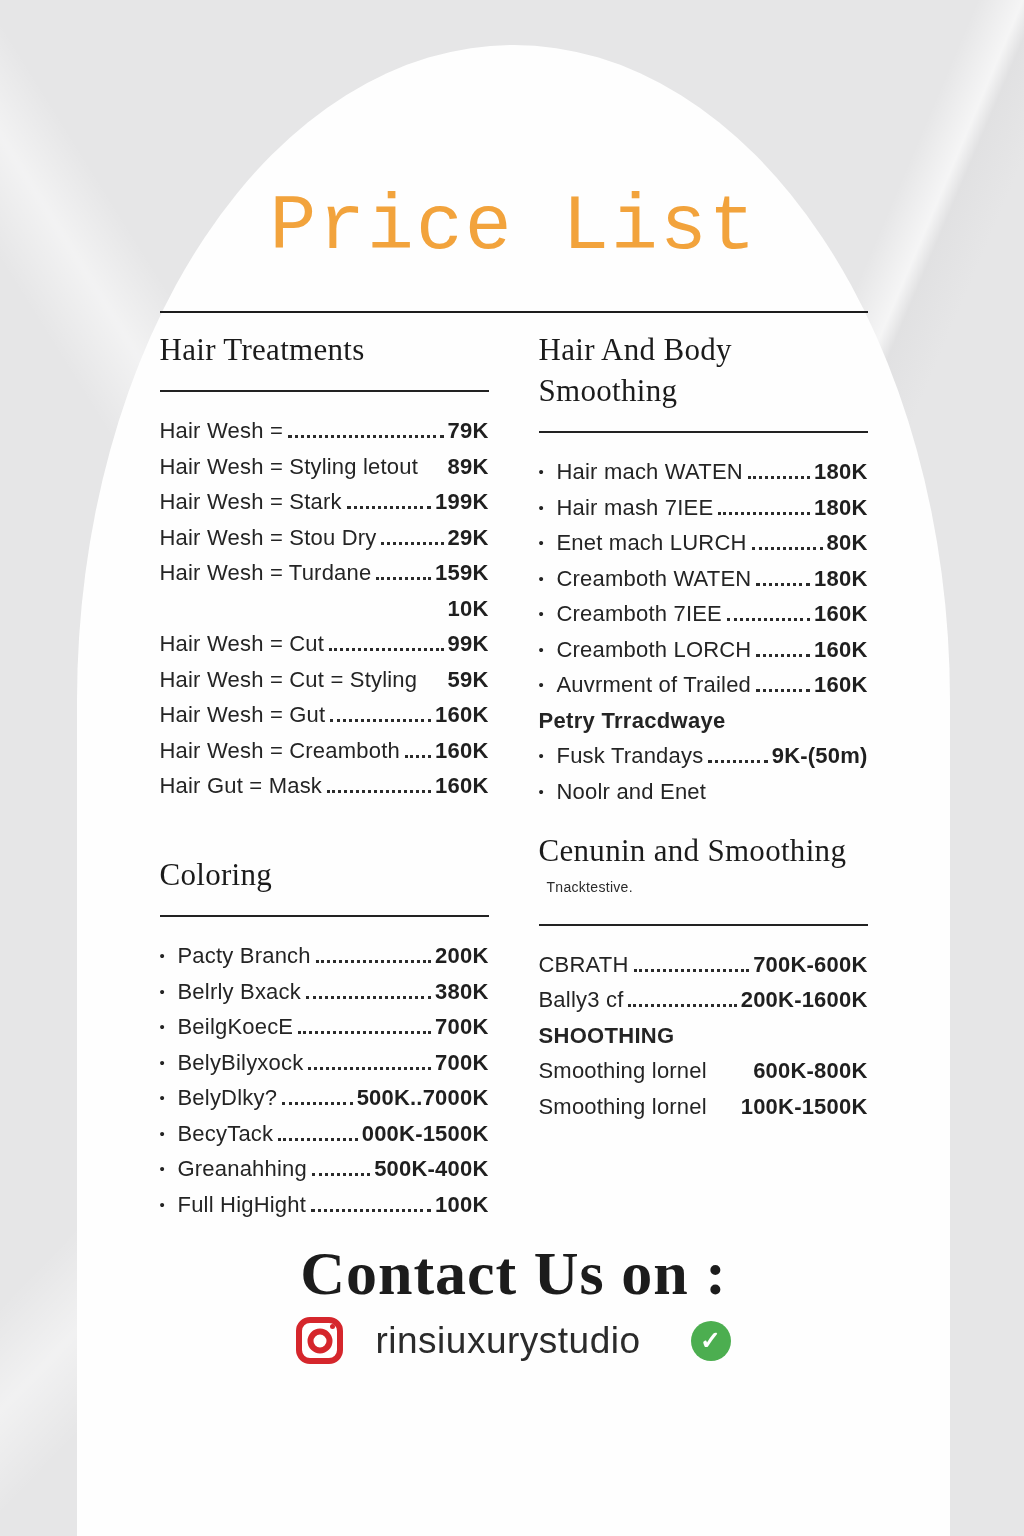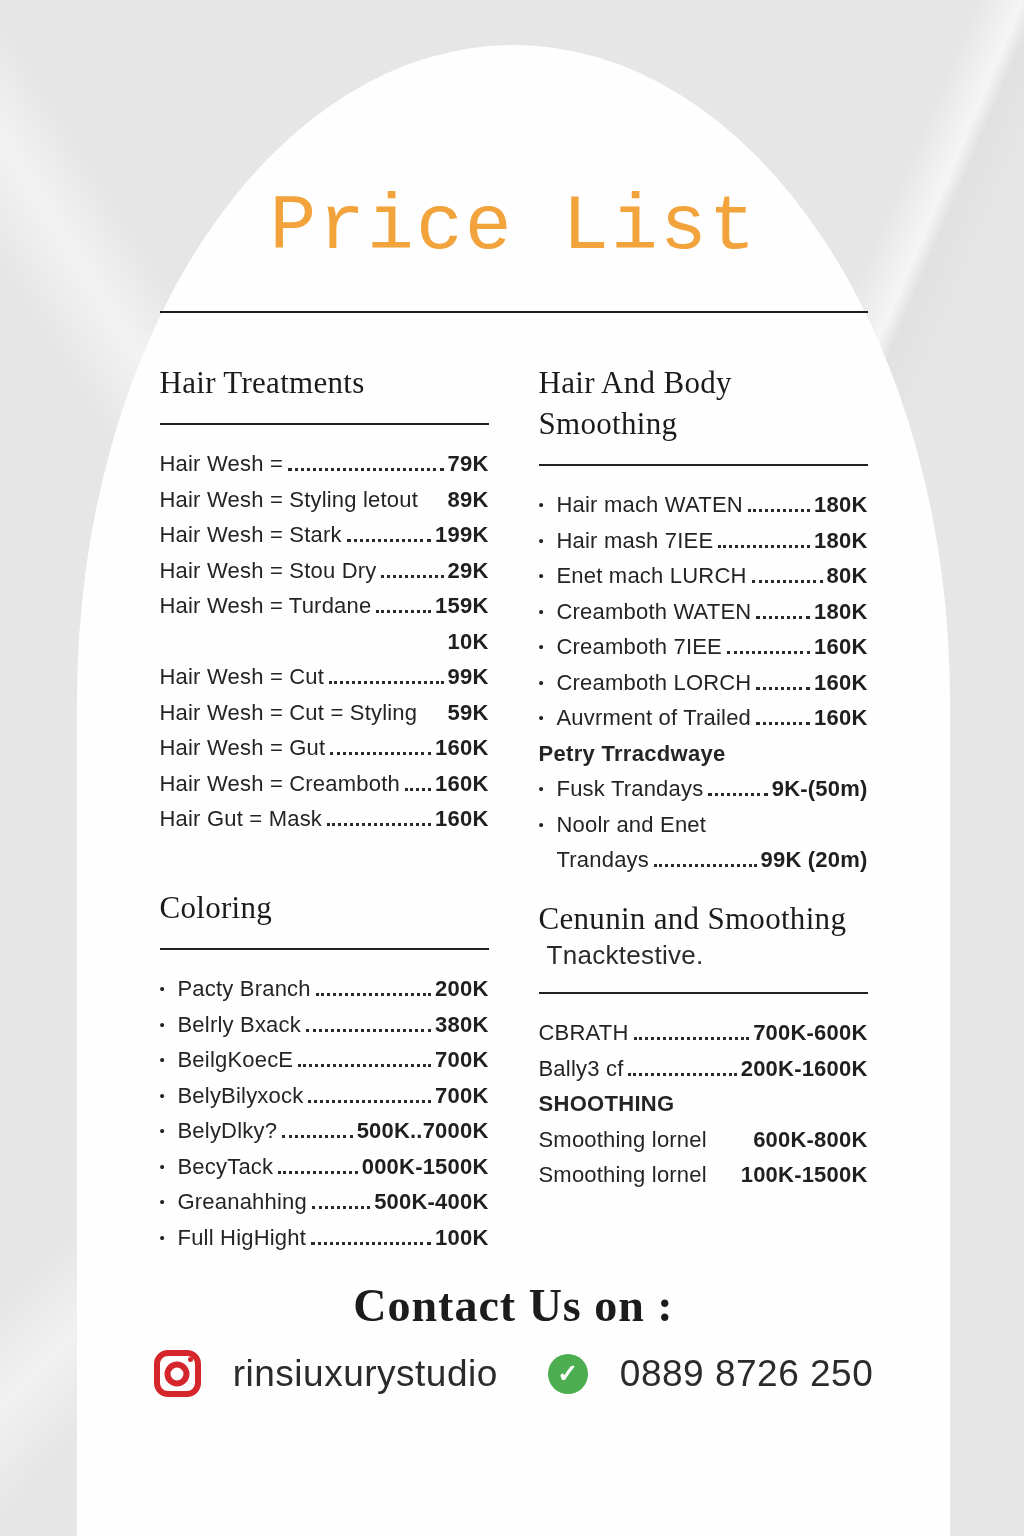--- a/index.html
+++ b/index.html
@@ -23,47 +23,47 @@
     border-radius:50% 50% 0 0 / 44% 44% 0 0;}
 
   .page-title{margin:142px 0 0 0;text-align:center;
     font-family:"Liberation Serif",serif;font-weight:400;
     font-size:78px;line-height:80px;letter-spacing:2px;}
   .studio-name{margin:26px 0 0 0;text-align:center;
     font-family:"Liberation Serif",serif;font-weight:600;
     font-size:56px;line-height:66px;color:#262626;letter-spacing:1px;}
   .top-divider{width:708px;margin:44px auto 0 auto;border:none;border-top:2px solid #1d1d1d;height:0;}
 
-  .columns{width:708px;margin:49px auto 0 auto;display:flex;gap:50px;}
+  .columns{width:708px;margin:16px auto 0 auto;display:flex;gap:50px;}
   .col{flex:1 1 0;min-width:0;}
 
   .price-section{color:#1e1e1e;}
   section[data-name="section-coloring"]{margin-top:56px;}
   section[data-name="section-cenunin"]{margin-top:26px;}
 
   .section-title{font-family:"Liberation Serif",serif;font-weight:500;
     font-size:31px;line-height:41px;color:#1b1b1b;margin:0;letter-spacing:.3px;}
-  .section-subtitle{font-size:26px;line-height:33px;color:#2a2a2a;
+  .section-subtitle{font-size:14px;line-height:33px;color:#2a2a2a;
     padding-left:8px;letter-spacing:.3px;}
   .section-rule{border-bottom:2px solid #222;margin-top:20px;}
 
   .price-list{list-style:none;margin:26px 0 0 0;padding:0;}
   .price-row{display:flex;align-items:flex-end;font-size:22px;line-height:25px;
     margin-bottom:10.5px;font-weight:500;color:#242424;letter-spacing:.2px;}
   .price-row.subheader{font-weight:600;letter-spacing:.3px;}
   .price-row.indent{padding-left:18px;}
   .row-bullet{flex:0 0 18px;font-size:15px;line-height:25px;color:#242424;}
   .row-label{white-space:nowrap;}
   .row-leader{flex:1 1 auto;min-width:6px;margin:0 4px 5px 5px;}
   .row-leader.dotted{border-bottom:3px dotted #2b2b2b;}
   .row-price{white-space:nowrap;font-weight:600;color:#1f1f1f;}
 
   .contact{margin-top:20px;text-align:center;}
   .contact-heading{font-family:"Liberation Serif",serif;font-weight:600;
-    font-size:46px;line-height:52px;color:#1c1c1c;letter-spacing:1px;}
+    font-size:62px;line-height:52px;color:#1c1c1c;letter-spacing:1px;}
   .contact-row{margin-top:18px;display:flex;justify-content:center;align-items:center;gap:16px;}
   .contact-item{display:flex;align-items:center;gap:32px;}
   .contact-item + .contact-item{margin-left:34px;}
   .contact-text{font-size:37px;color:#2b2b2b;font-weight:400;letter-spacing:.5px;}
 
   .ig-icon{position:relative;display:inline-block;width:35px;height:35px;
     border:6px solid #d5262c;border-radius:14px;background:#fff;}
   .ig-lens{position:absolute;left:50%;top:50%;transform:translate(-50%,-50%);
     width:13px;height:13px;border:6px solid #d5262c;border-radius:50%;background:#fff;}
   .ig-dot{position:absolute;top:1px;right:2px;width:5px;height:5px;border-radius:50%;background:#d5262c;}
@@ -261,25 +261,20 @@
             </li>
             <li class="price-row" data-name="price-row">
               <span class="row-bullet" data-name="bullet-icon">•</span>
               <span class="row-label" data-name="item-label">Fusk Trandays</span>
               <span class="row-leader dotted" data-name="dotted-leader"></span>
               <span class="row-price" data-name="item-price">9K-(50m)</span>
             </li>
             <li class="price-row" data-name="price-row">
               <span class="row-bullet" data-name="bullet-icon">•</span>
               <span class="row-label" data-name="item-label">Noolr and Enet</span>
-            </li>
-            <li class="price-row indent" data-name="price-row">
-              <span class="row-label" data-name="item-label">Trandays</span>
-              <span class="row-leader dotted" data-name="dotted-leader"></span>
-              <span class="row-price" data-name="item-price">99K (20m)</span>
             </li>
           </ul>
         </section>
         <section class="price-section" data-name="section-cenunin">
           <h3 class="section-title" data-name="section-title">
             <div data-name="section-title-line">Cenunin and Smoothing</div>
           </h3>
           <div class="section-subtitle" data-name="section-subtitle">Tnacktestive.</div>
           <div class="section-rule" data-name="section-divider"></div>
           <ul class="price-list" data-name="price-list">
@@ -316,17 +311,16 @@
     <div class="contact-row" data-name="contact-row">
       <div class="contact-item" data-name="instagram-contact">
         <span class="ig-icon" data-name="instagram-icon">
           <span class="ig-lens" data-name="instagram-lens"></span>
           <span class="ig-dot" data-name="instagram-dot"></span>
         </span>
         <span class="contact-text" data-name="instagram-handle">rinsiuxurystudio</span>
       </div>
       <div class="contact-item" data-name="phone-contact">
         <span class="check-icon" data-name="check-circle-icon">✓</span>
-        <span class="contact-text" data-name="phone-number">0889 8726 250</span>
       </div>
     </div>
   </div>
 </div>
 
 </body></html>

